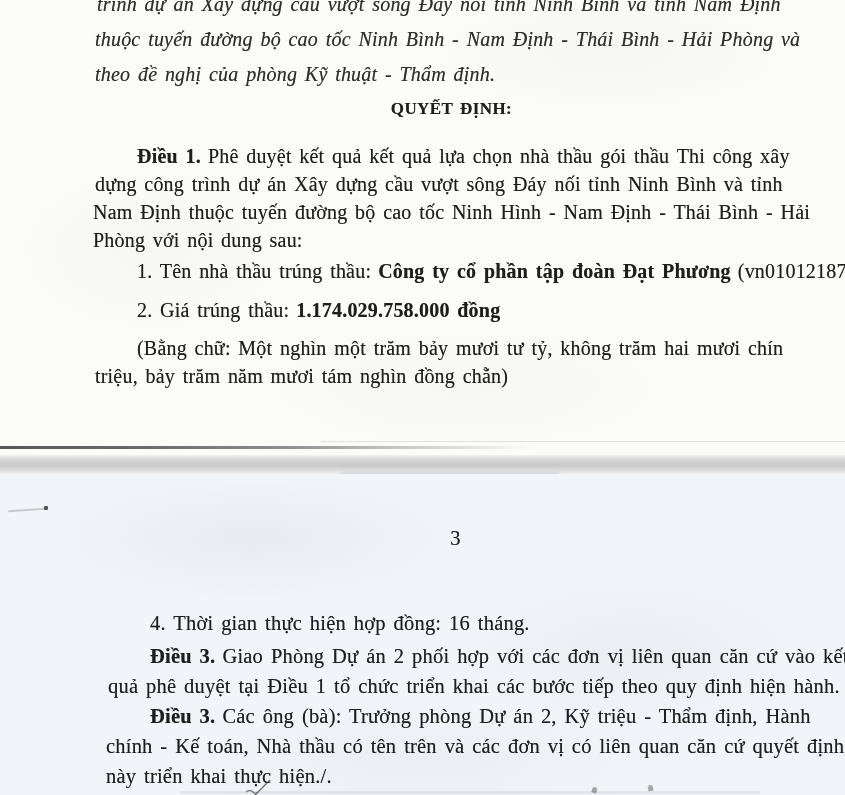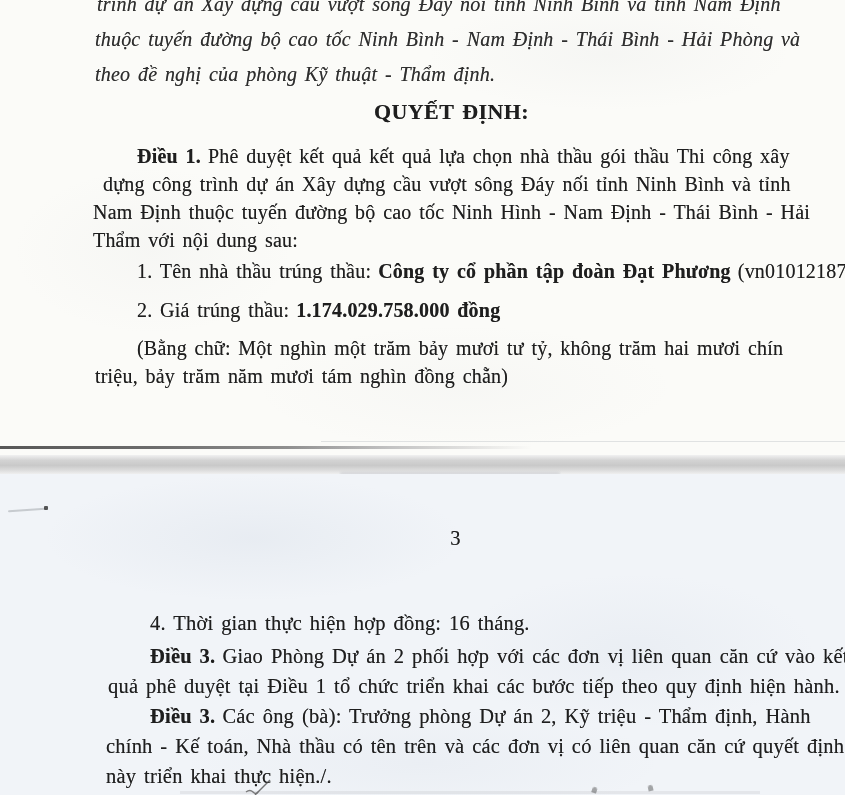--- a/index.html
+++ b/index.html
@@ -28,21 +28,21 @@
     background:rgba(120,130,142,.18);filter:blur(1px);border-radius:2px;}
 
   
   .tx{position:absolute;white-space:nowrap;font-size:20px;color:#1e1e1e;
       word-spacing:2.5px;letter-spacing:.2px;text-shadow:0 0 .5px rgba(30,30,30,.55);}
   .it{font-style:italic;color:#2e2e2e;}
   .bd{font-weight:bold;}
   .lbl{font-weight:bold;margin-right:7px;}
   .pre{margin-right:7px;}
   .heading{left:0;right:0;text-align:center;padding-left:58px;font-weight:bold;
-           font-size:22px;letter-spacing:.4px;}
+           font-size:17px;letter-spacing:.4px;}
   .pagenum{left:0;right:0;text-align:center;padding-left:66px;}
   .p2tx{font-size:20.5px;}
 
   
   .pencil-line{position:absolute;left:8px;top:509px;width:38px;height:2px;
     background:rgba(120,125,132,.35);transform:rotate(-4deg);border-radius:1px;}
   .pencil-dot{position:absolute;left:44px;top:506px;width:4px;height:4px;background:#3a3a3a;
     border-radius:1px;opacity:.85;}
   .bottom-streak{position:absolute;left:180px;top:791px;width:580px;height:3px;
     background:rgba(60,60,60,.07);filter:blur(.6px);}
@@ -60,23 +60,23 @@
   <div class="page1">
     <div class="tx it" style="left:97px;top:-7px;">trình dự án Xây dựng cầu vượt sông Đáy nối tỉnh Ninh Bình và tỉnh Nam Định</div>
     <div class="tx it" style="left:95px;top:63px;">theo đề nghị của phòng Kỹ thuật - Thẩm định.</div>
     <div class="tx it" style="left:95px;top:28px;">thuộc tuyến đường bộ cao tốc Ninh Bình - Nam Định - Thái Bình - Hải Phòng và</div>
 
     <div class="tx heading" style="top:99px;">QUYẾT ĐỊNH:</div>
 
     <div class="tx" style="left:137px;top:145px;">
       <span class="lbl">Điều 1.</span><span>Phê duyệt kết quả kết quả lựa chọn nhà thầu gói thầu Thi công xây</span>
     </div>
-    <div class="tx" style="left:103px;top:173px;">dựng công trình dự án Xây dựng cầu vượt sông Đáy nối tỉnh Ninh Bình và tỉnh</div>
+    <div class="tx" style="left:95px;top:173px;">dựng công trình dự án Xây dựng cầu vượt sông Đáy nối tỉnh Ninh Bình và tỉnh</div>
     <div class="tx" style="left:93px;top:201px;">Nam Định thuộc tuyến đường bộ cao tốc Ninh Hình - Nam Định - Thái Bình - Hải</div>
-    <div class="tx" style="left:93px;top:229px;">Thẩm với nội dung sau:</div>
+    <div class="tx" style="left:93px;top:229px;">Phòng với nội dung sau:</div>
 
     <div class="tx" style="left:137px;top:260px;">
       <span class="pre">1. Tên nhà thầu trúng thầu:</span><span class="bd pre">Công ty cổ phần tập đoàn Đạt Phương</span><span>(vn0101218757)</span>
     </div>
 
     <div class="tx" style="left:137px;top:299px;">
       <span class="pre">2. Giá trúng thầu:</span><span class="bd">1.174.029.758.000 đồng</span>
     </div>
 
     <div class="tx" style="left:137px;top:337px;">(Bằng chữ: Một nghìn một trăm bảy mươi tư tỷ, không trăm hai mươi chín</div>

